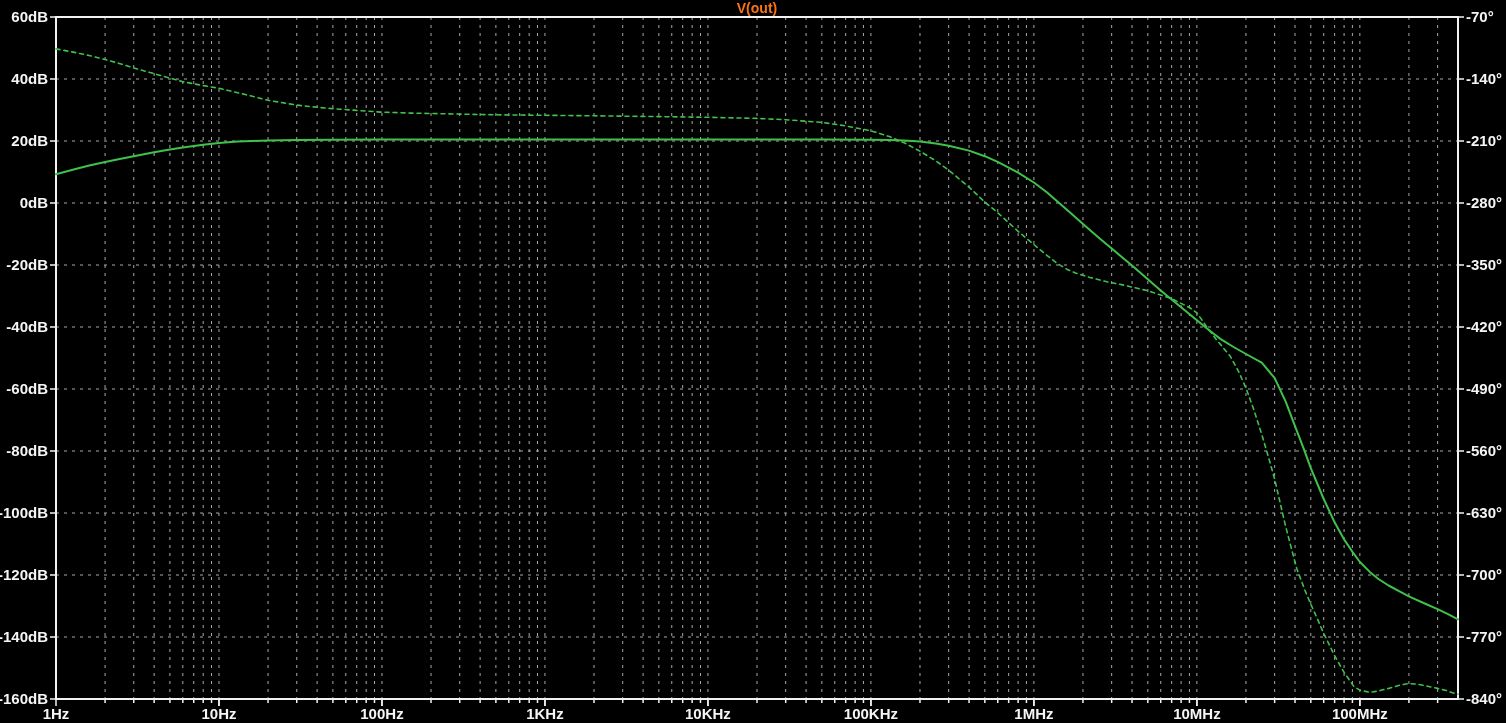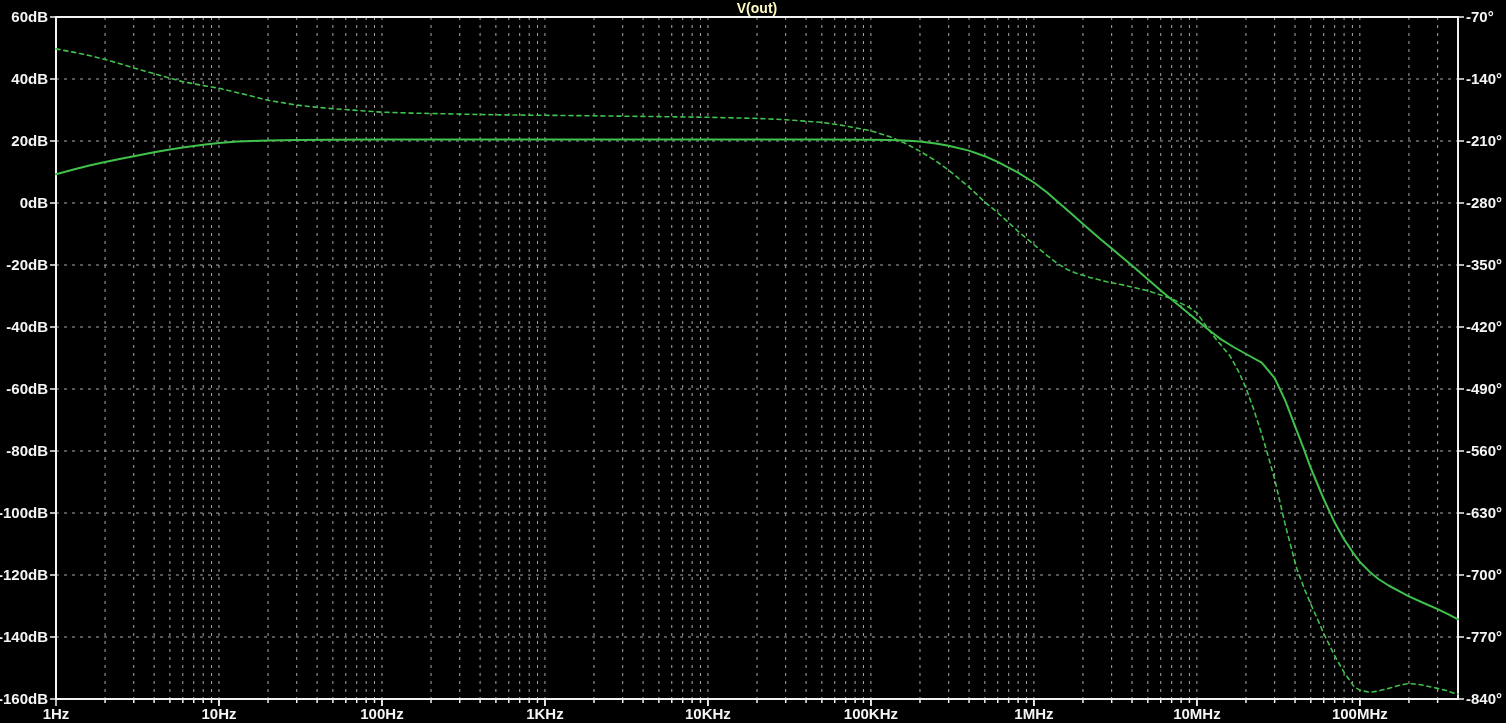--- a/index.html
+++ b/index.html
@@ -7,21 +7,21 @@
           font-family:"Liberation Sans","DejaVu Sans",sans-serif;}
   #trace-title{position:absolute;top:0;left:56px;width:1402px;height:16px;text-align:center;
                font-size:14px;font-weight:bold;line-height:16px;letter-spacing:0px;cursor:pointer;}
   #plot{position:absolute;top:0;left:0;}
   text{font-family:"Liberation Sans","DejaVu Sans",sans-serif;font-weight:bold;}
 </style>
 </head>
 <body>
 
 <div id="canvas" style="background: rgb(0, 0, 0);">
-  <div id="trace-title" style="color: #fef9c3;">V(out)</div>
+  <div id="trace-title" style="color: #f97316;">V(out)</div>
   <svg id="plot" width="1506" height="723">
       <g>
         <line x1="105.06313770729093" y1="17" x2="105.06313770729093" y2="699" stroke="#a9a9a9" stroke-width="1" stroke-dasharray="3,5"></line>
         <line x1="133.76323343377427" y1="17" x2="133.76323343377427" y2="699" stroke="#a9a9a9" stroke-width="1" stroke-dasharray="3,5"></line>
         <line x1="154.12627541458187" y1="17" x2="154.12627541458187" y2="699" stroke="#a9a9a9" stroke-width="1" stroke-dasharray="3,5"></line>
         <line x1="169.92107786588633" y1="17" x2="169.92107786588633" y2="699" stroke="#a9a9a9" stroke-width="1" stroke-dasharray="3,5"></line>
         <line x1="182.8263711410652" y1="17" x2="182.8263711410652" y2="699" stroke="#a9a9a9" stroke-width="1" stroke-dasharray="3,5"></line>
         <line x1="193.73764113415322" y1="17" x2="193.73764113415322" y2="699" stroke="#a9a9a9" stroke-width="1" stroke-dasharray="3,5"></line>
         <line x1="203.18941312187278" y1="17" x2="203.18941312187278" y2="699" stroke="#a9a9a9" stroke-width="1" stroke-dasharray="3,5"></line>
         <line x1="211.52646686754855" y1="17" x2="211.52646686754855" y2="699" stroke="#a9a9a9" stroke-width="1" stroke-dasharray="3,5"></line>

